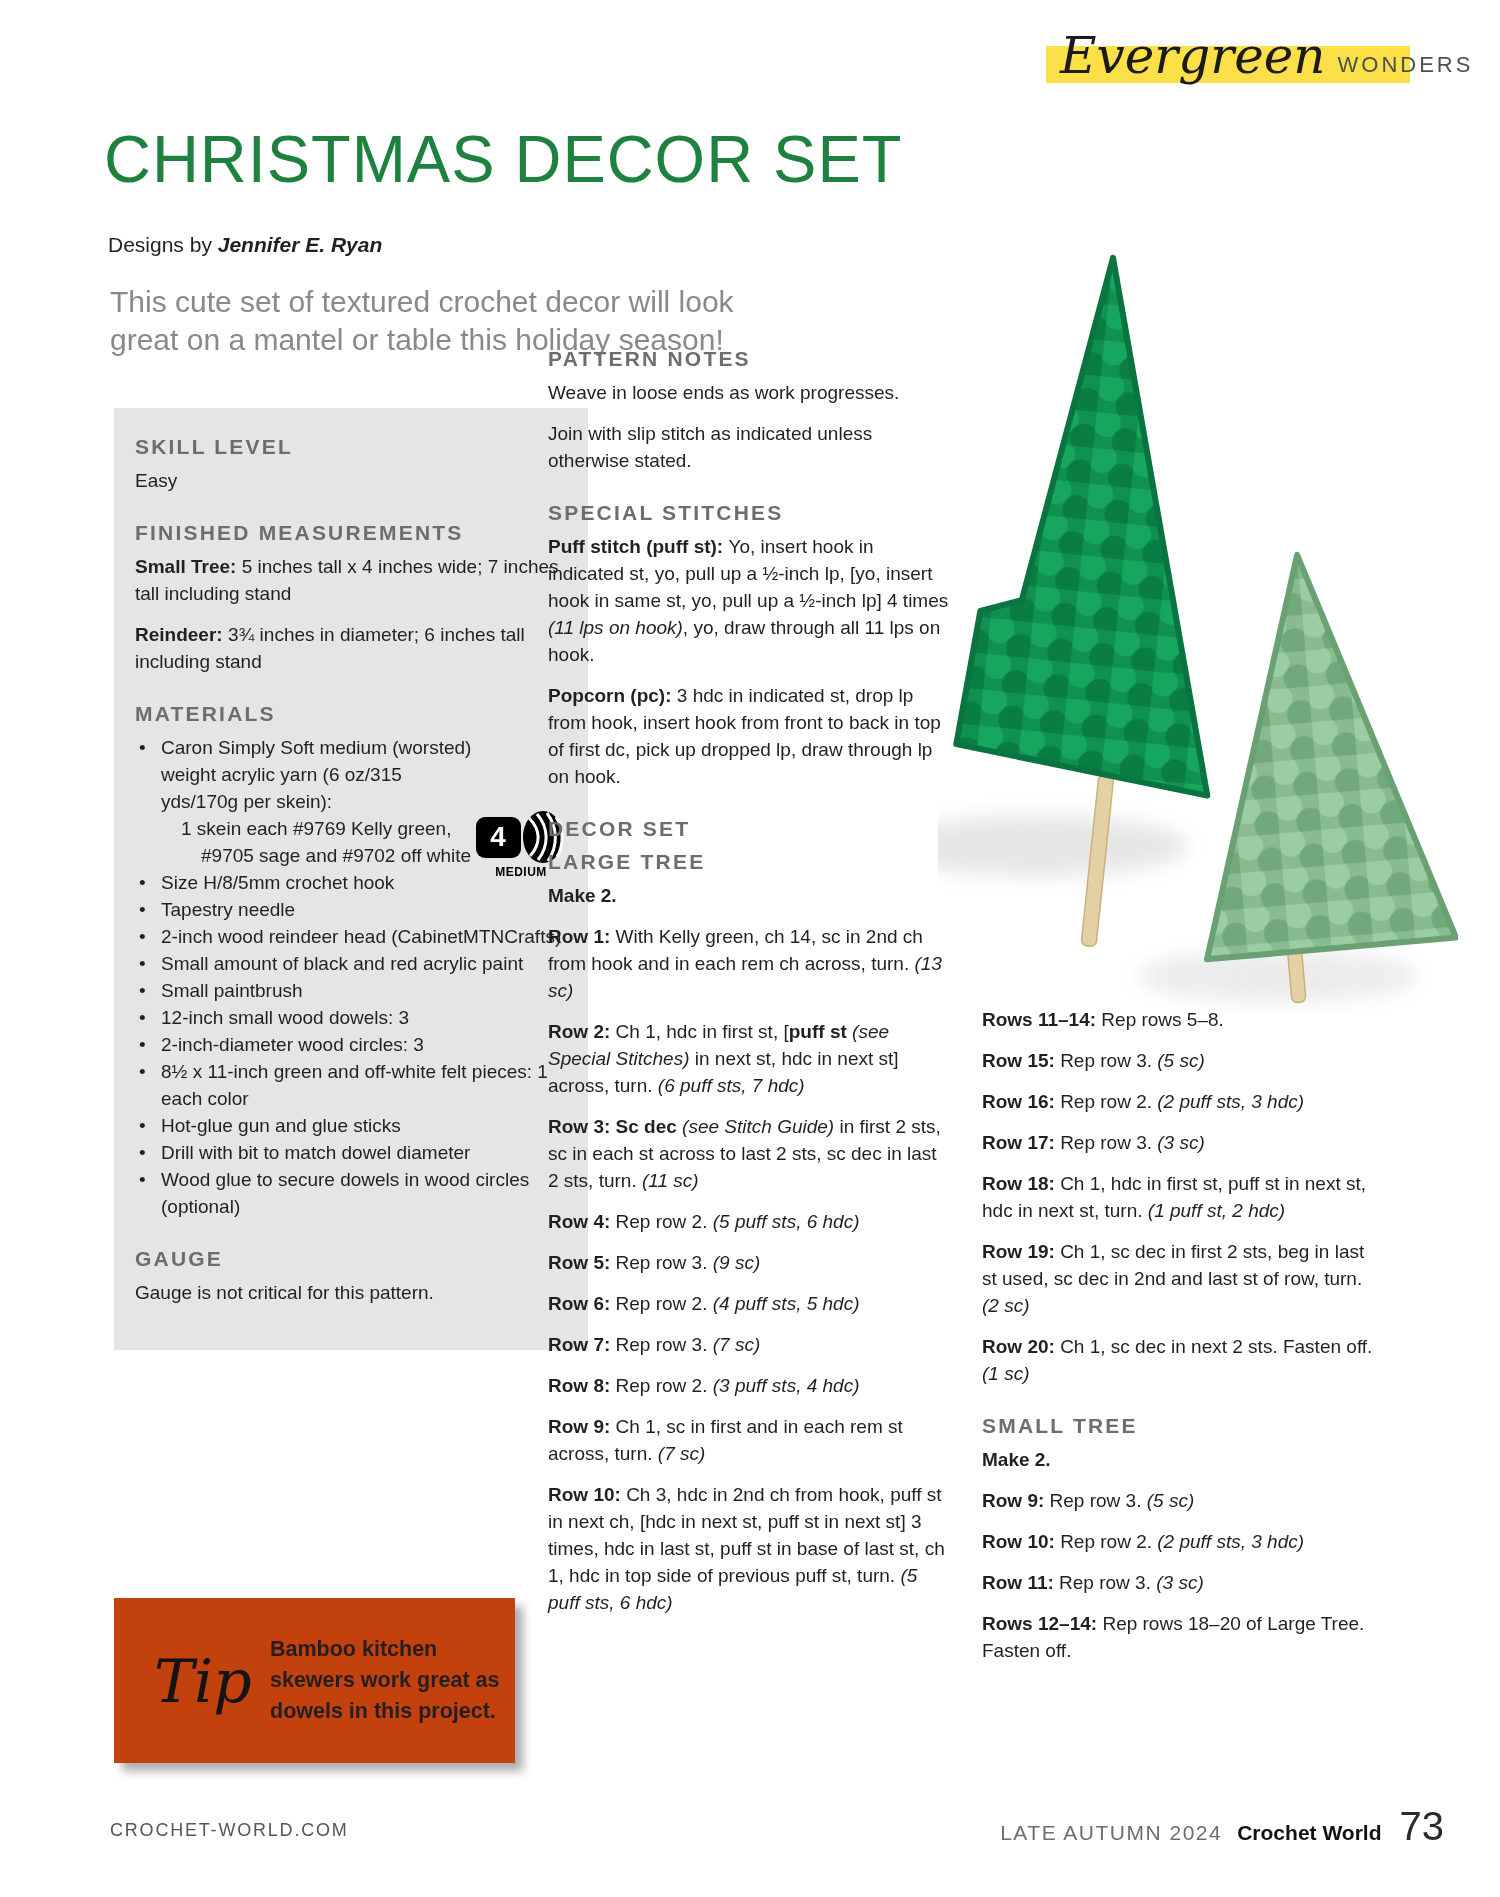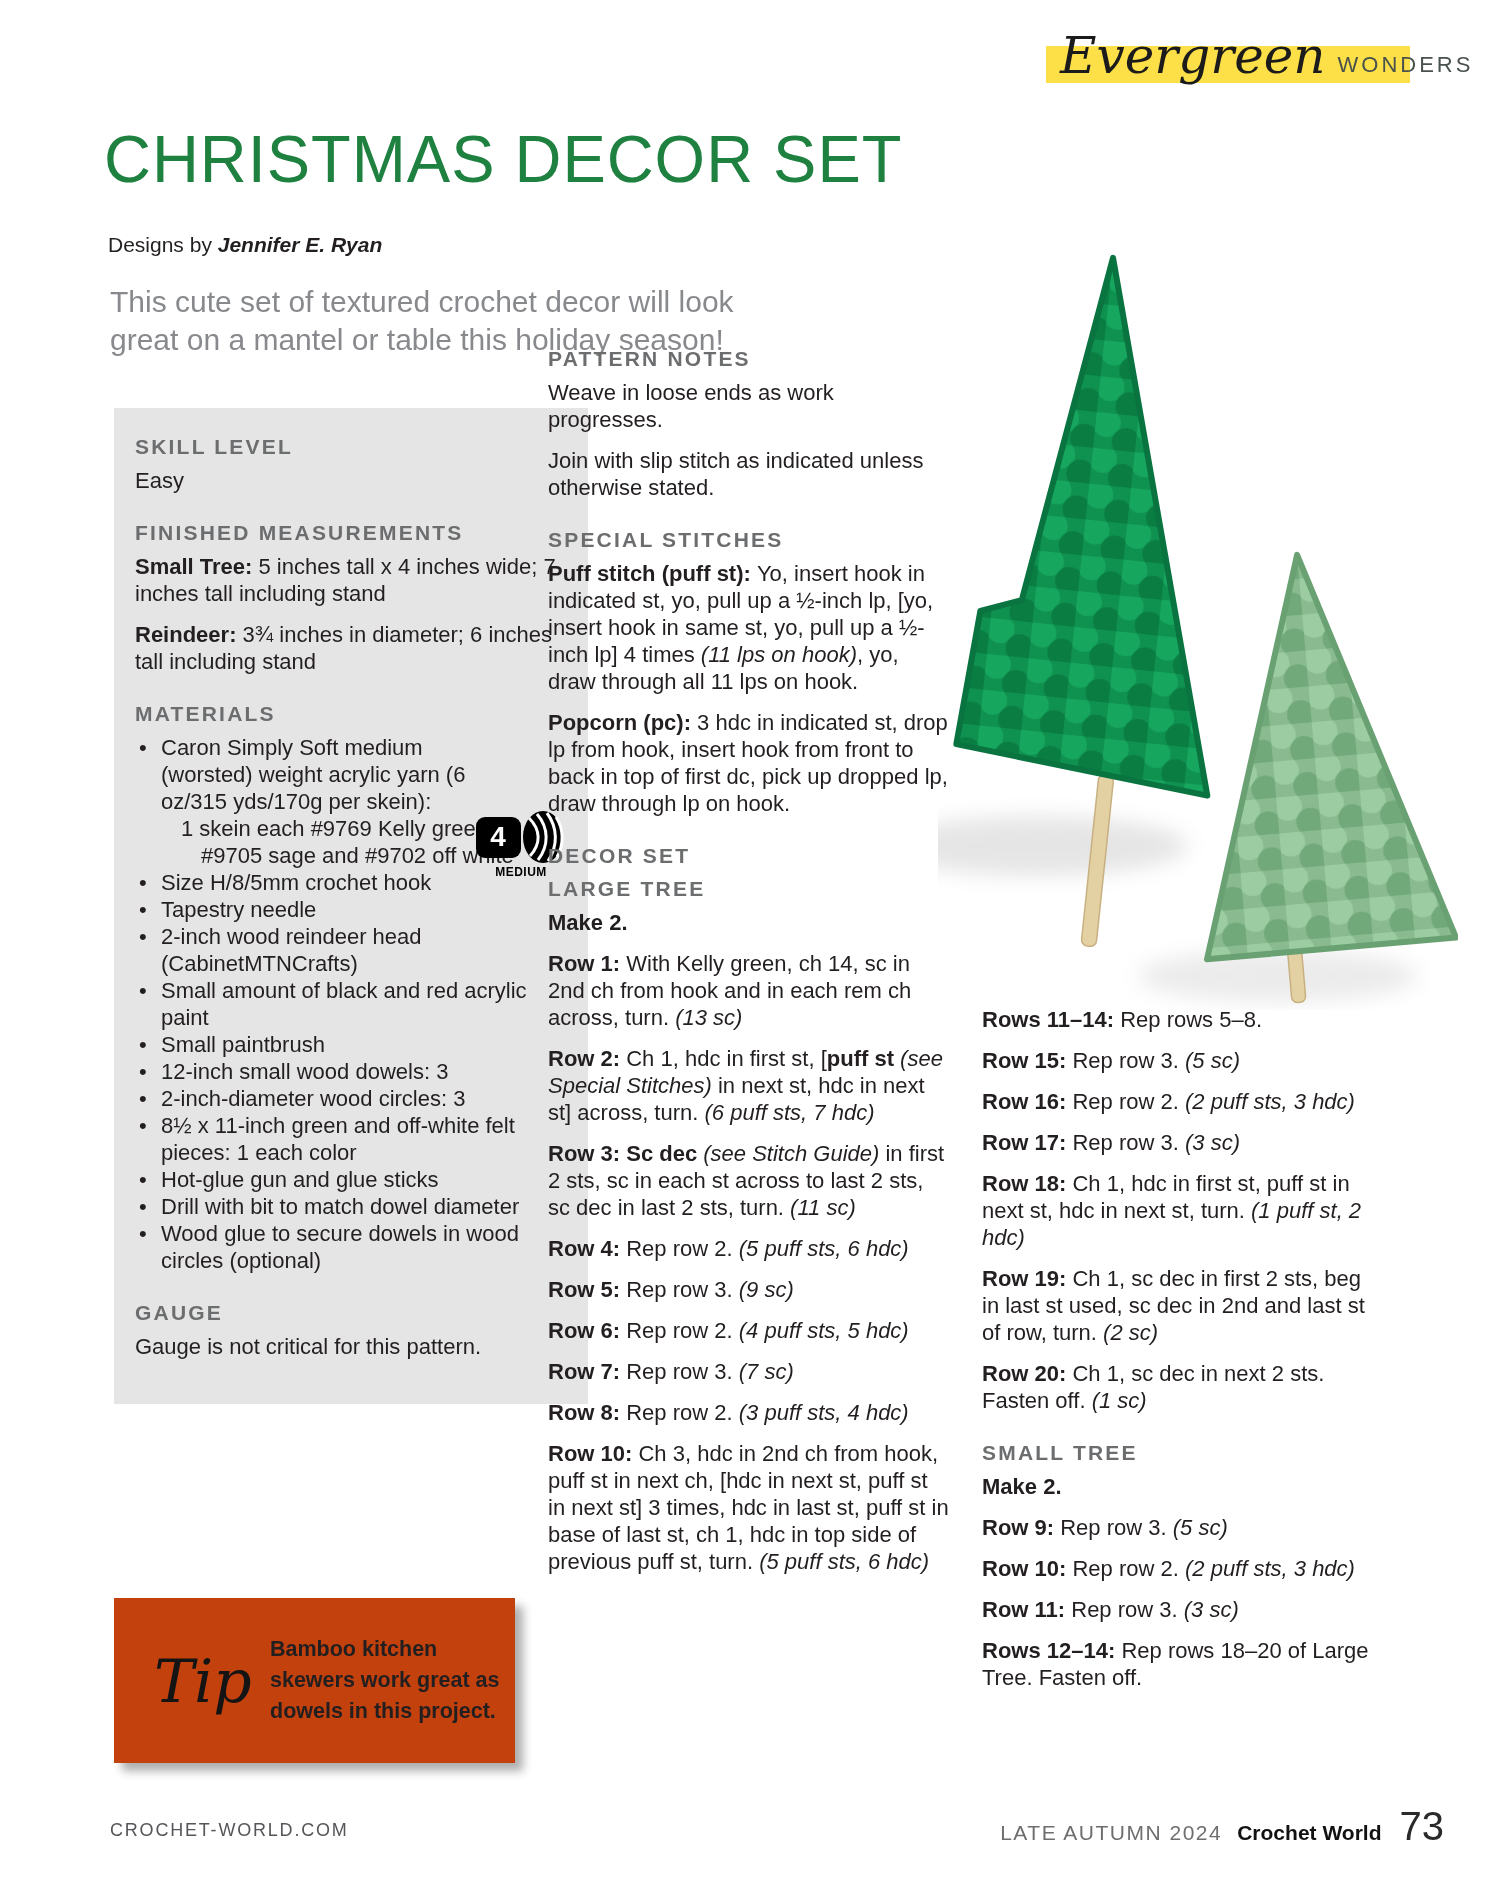--- a/index.html
+++ b/index.html
@@ -21,21 +21,21 @@
   .title{position:absolute;left:104px;top:120px;font-size:67px;font-weight:300;
         color:#1e813f;letter-spacing:1px;transform:scaleX(.97);transform-origin:left;}
   .byline{position:absolute;left:108px;top:233px;font-size:21px;color:#231f20;}
   .byline .name{font-weight:bold;font-style:italic;}
   .intro{position:absolute;left:110px;top:283px;width:700px;font-size:30px;line-height:38px;
         color:#87898c;font-weight:300;}
 
   
   .sidebar{position:absolute;left:114px;top:408px;width:474px;background:#e5e5e5;
         padding:26px 20px 30px 21px;box-sizing:border-box;}
-  .blk{font-size:22px;line-height:27px;}
+  .blk{font-size:19px;line-height:27px;}
   .blk-h{font-size:21px;font-weight:bold;letter-spacing:2.2px;color:#6b6d6f;
         margin:26px 0 8px 0;line-height:25px;}
   .blk-h2{font-size:21px;font-weight:bold;letter-spacing:2.2px;color:#6b6d6f;
         margin:4px 0 8px 0;line-height:25px;}
   .sidebar .blk:first-child,.col .blk:first-child{margin-top:0;}
   .blk-p{margin:0 0 14px 0;}
   .blk-li{display:flex;margin:0;}
   .blk-li .bullet{flex:none;width:26px;padding-left:4px;box-sizing:border-box;}
   .blk-li .litext{flex:1;}
   .blk-li.pad-icon .litext{padding-right:86px;}
@@ -205,20 +205,21 @@
     <div class="blk blk-h2">LARGE TREE</div>
     <div class="blk blk-p"><span class="b">Make 2.</span></div>
     <div class="blk blk-p"><span class="b">Row 1: </span><span>With Kelly green, ch 14, sc in 2nd ch from hook and in each rem ch across, turn. </span><span class="i">(13 sc)</span></div>
     <div class="blk blk-p"><span class="b">Row 2: </span><span>Ch 1, hdc in first st, [</span><span class="b">puff st </span><span class="i">(see Special Stitches)</span><span> in next st, hdc in next st] across, turn. </span><span class="i">(6 puff sts, 7 hdc)</span></div>
     <div class="blk blk-p"><span class="b">Row 3: Sc dec </span><span class="i">(see Stitch Guide)</span><span> in first 2 sts, sc in each st across to last 2 sts, sc dec in last 2 sts, turn. </span><span class="i">(11 sc)</span></div>
     <div class="blk blk-p"><span class="b">Row 4: </span><span>Rep row 2. </span><span class="i">(5 puff sts, 6 hdc)</span></div>
     <div class="blk blk-p"><span class="b">Row 5: </span><span>Rep row 3. </span><span class="i">(9 sc)</span></div>
     <div class="blk blk-p"><span class="b">Row 6: </span><span>Rep row 2. </span><span class="i">(4 puff sts, 5 hdc)</span></div>
     <div class="blk blk-p"><span class="b">Row 7: </span><span>Rep row 3. </span><span class="i">(7 sc)</span></div>
     <div class="blk blk-p"><span class="b">Row 8: </span><span>Rep row 2. </span><span class="i">(3 puff sts, 4 hdc)</span></div>
+    <div class="blk blk-p"><span class="b">Row 9: </span><span>Ch 1, sc in first and in each rem st across, turn. </span><span class="i">(7 sc)</span></div>
     <div class="blk blk-p"><span class="b">Row 10: </span><span>Ch 3, hdc in 2nd ch from hook, puff st in next ch, [hdc in next st, puff st in next st] 3 times, hdc in last st, puff st in base of last st, ch 1, hdc in top side of previous puff st, turn. </span><span class="i">(5 puff sts, 6 hdc)</span></div>
   </div>
 
 <div class="col col-right">
     <div class="blk blk-p"><span class="b">Rows 11–14: </span><span>Rep rows 5–8.</span></div>
     <div class="blk blk-p"><span class="b">Row 15: </span><span>Rep row 3. </span><span class="i">(5 sc)</span></div>
     <div class="blk blk-p"><span class="b">Row 16: </span><span>Rep row 2. </span><span class="i">(2 puff sts, 3 hdc)</span></div>
     <div class="blk blk-p"><span class="b">Row 17: </span><span>Rep row 3. </span><span class="i">(3 sc)</span></div>
     <div class="blk blk-p"><span class="b">Row 18: </span><span>Ch 1, hdc in first st, puff st in next st, hdc in next st, turn. </span><span class="i">(1 puff st, 2 hdc)</span></div>
     <div class="blk blk-p"><span class="b">Row 19: </span><span>Ch 1, sc dec in first 2 sts, beg in last st used, sc dec in 2nd and last st of row, turn. </span><span class="i">(2 sc)</span></div>

